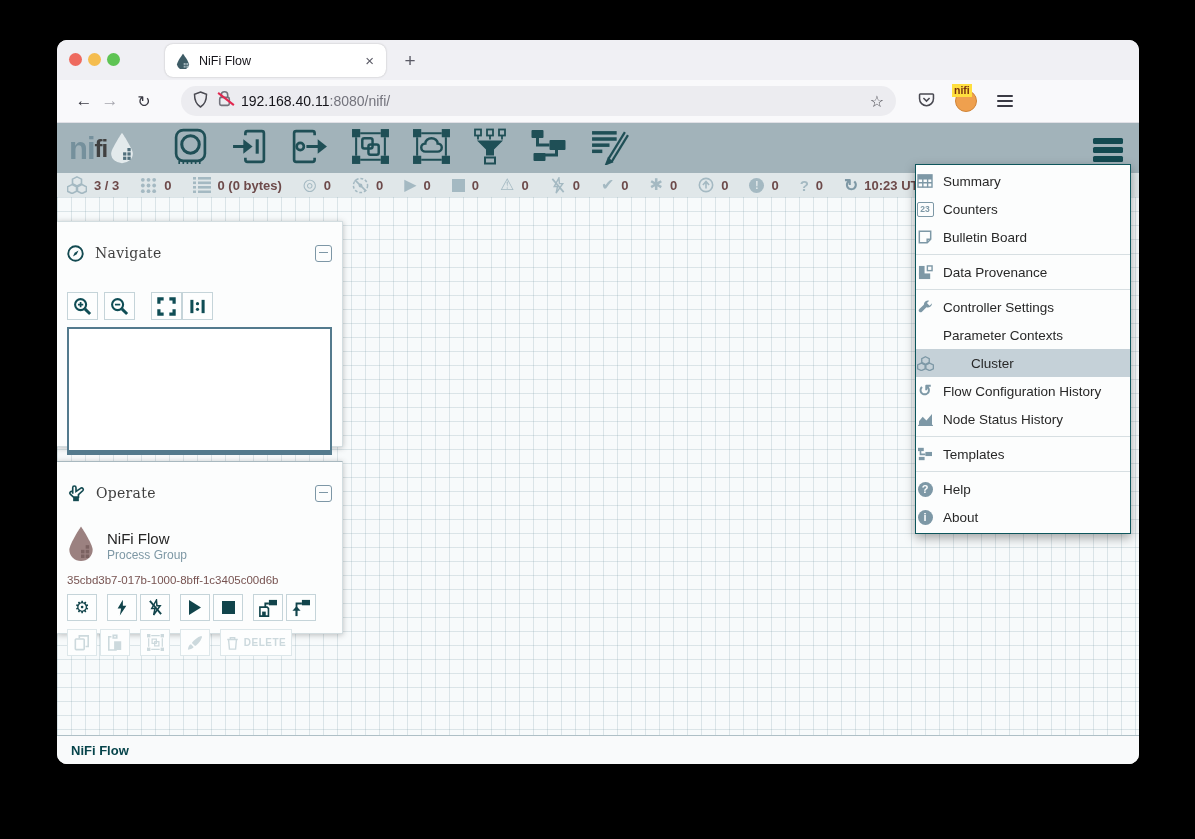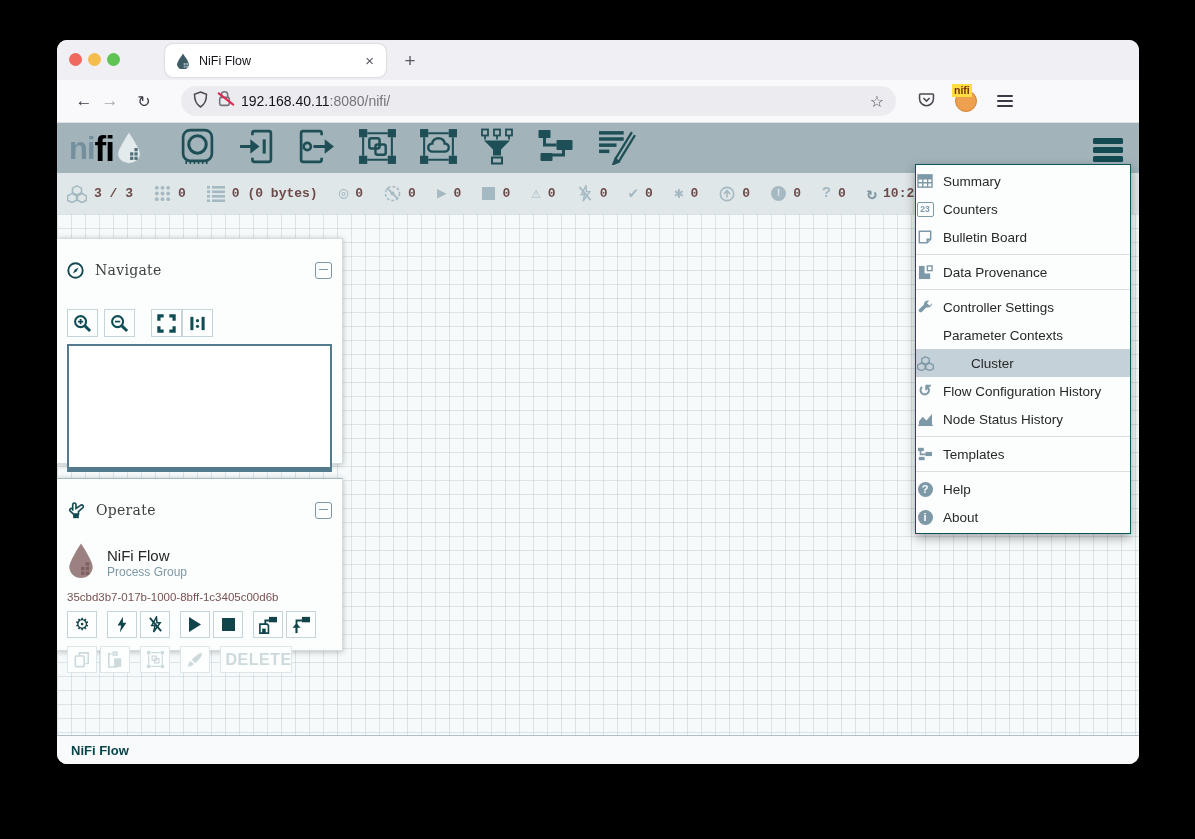--- a/index.html
+++ b/index.html
@@ -35,28 +35,28 @@
   .avatar .face{width:20px;height:20px;border-radius:50%;background:#efa04e;border:1px solid #d08437;}
   .avatar .tag{position:absolute;left:-3px;top:-6px;background:#ffdf3f;color:#78310f;font-size:10.5px;
     font-weight:bold;padding:0 2px;line-height:13px;}
   .ffburger{margin-left:20px;width:16px;}
   .ffburger i{display:block;height:2px;background:#3a3a44;margin:3px 0;border-radius:1px;}
   
   .nifitoolbar{height:50px;background:#a2b3ba;display:flex;align-items:center;padding:0 12px;
     box-sizing:border-box;flex:0 0 auto;position:relative;}
   .logo{display:flex;align-items:flex-end;margin-right:26px;}
   .logo .ni{font-size:31px;font-weight:bold;color:#75909c;line-height:30px;letter-spacing:-1px;}
-  .logo .fi{font-size:35px;font-weight:bold;color:#000000;line-height:30px;letter-spacing:-1px;}
+  .logo .fi{font-size:24px;font-weight:bold;color:#404040;line-height:30px;letter-spacing:-1px;}
   .logo svg{margin-left:2px;color:#e3eaec;}
   .comp-ic{color:#1f4f56;margin:0 11px;cursor:grab;}
   .gmenu-btn{position:absolute;right:16px;top:12px;width:30px;}
   .gmenu-btn i{display:block;height:6px;background:#134a51;margin:3px 0;border-radius:1.5px;}
   
-  .statusbar{height:41px;background:#e0e7e9;display:flex;align-items:center;padding:0 10px;
-    box-sizing:border-box;flex:0 0 auto;color:#a4b9c2;font-family:Liberation Mono, monospace;}
+  .statusbar{height:24px;background:#e0e7e9;display:flex;align-items:center;padding:0 10px;
+    box-sizing:border-box;flex:0 0 auto;color:#a4b9c2;}
   .stat{display:flex;align-items:center;margin-right:21px;flex:0 0 auto;}
   .stat .ic{margin-right:7px;display:flex;align-items:center;color:#a4b9c2;}
   .stat .glyph{font-size:16px;line-height:16px;}
   .stat .val{font-size:13px;font-weight:bold;color:#6d4a4a;}
   .stat .sq{width:13px;height:13px;background:#a4b9c2;}
   .badge{width:15px;height:15px;border-radius:50%;background:#a4b9c2;color:#e0e7e9;font-size:11px;
     font-weight:bold;text-align:center;line-height:15px;}
   .qmark{font-size:15px;font-weight:bold;color:#a4b9c2;}
   .stat-time{display:flex;align-items:center;}
   .stat-time .refresh{font-size:17px;font-weight:bold;color:#7e98a5;margin-right:6px;}
@@ -89,21 +89,21 @@
   .op-type{font-size:12px;color:#7e98a5;line-height:15px;}
   .op-id{font-size:11.5px;color:#775351;margin-top:8px;white-space:nowrap;}
   .btnrow{display:flex;margin-top:8px;}
   .obtn{width:30px;height:27px;border:1px solid #c5d4d9;background:#fdfefe;display:flex;align-items:center;
     justify-content:center;color:#11444b;box-sizing:border-box;margin-right:3px;}
   .obtn.sp{margin-left:7px;}
   .obtn .g{font-size:17px;line-height:17px;}
   .obtn .stopsq{width:13px;height:13px;background:#11444b;}
   .btnrow.disabled .obtn{color:#ccd9dd;border-color:#dde7ea;}
   .delbtn{width:72px;height:27px;border:1px solid #dde7ea;background:#fdfefe;color:#ccd9dd;display:flex;
-    align-items:center;justify-content:center;font-size:16px;font-weight:bold;letter-spacing:.5px;
+    align-items:center;justify-content:center;font-size:10px;font-weight:bold;letter-spacing:.5px;
     box-sizing:border-box;margin-left:7px;}
   .delbtn svg{margin-right:5px;}
   
   .breadcrumb{height:29px;background:#f9fafb;border-top:1px solid #aebfc6;display:flex;align-items:center;
     padding-left:14px;box-sizing:border-box;flex:0 0 auto;}
   .breadcrumb .bc{font-size:13px;font-weight:bold;color:#07444b;}
   
   .globalmenu{position:absolute;left:858px;top:124px;width:216px;background:#fcfdfd;
     border:1px solid #0d565c;box-shadow:0 4px 10px rgba(0,0,0,.35);padding:2px 0;z-index:20;box-sizing:border-box;}
   .mitem{height:28px;display:flex;align-items:center;padding-left:0;}

